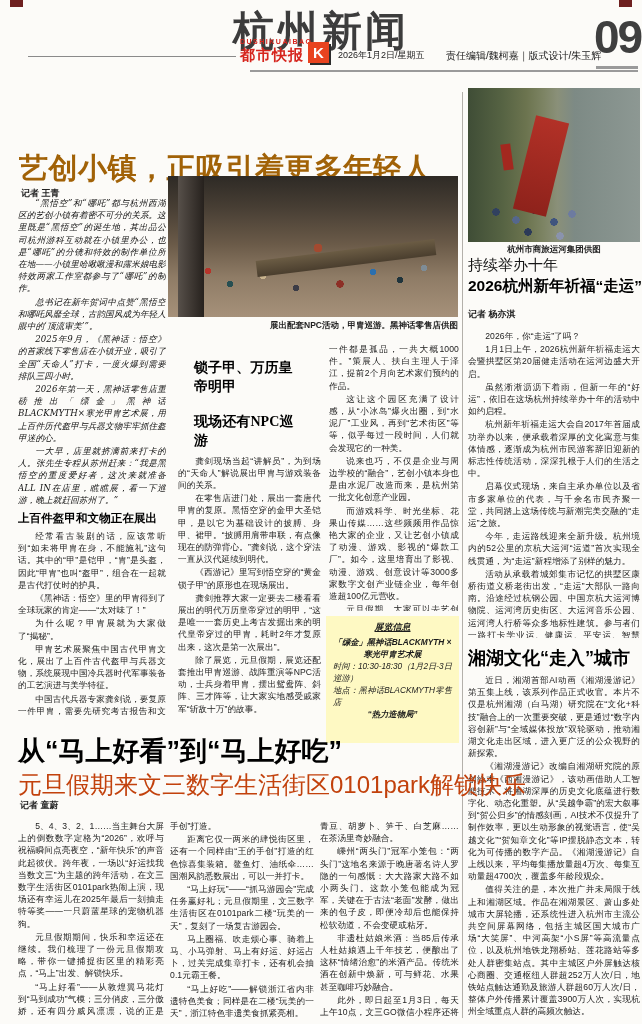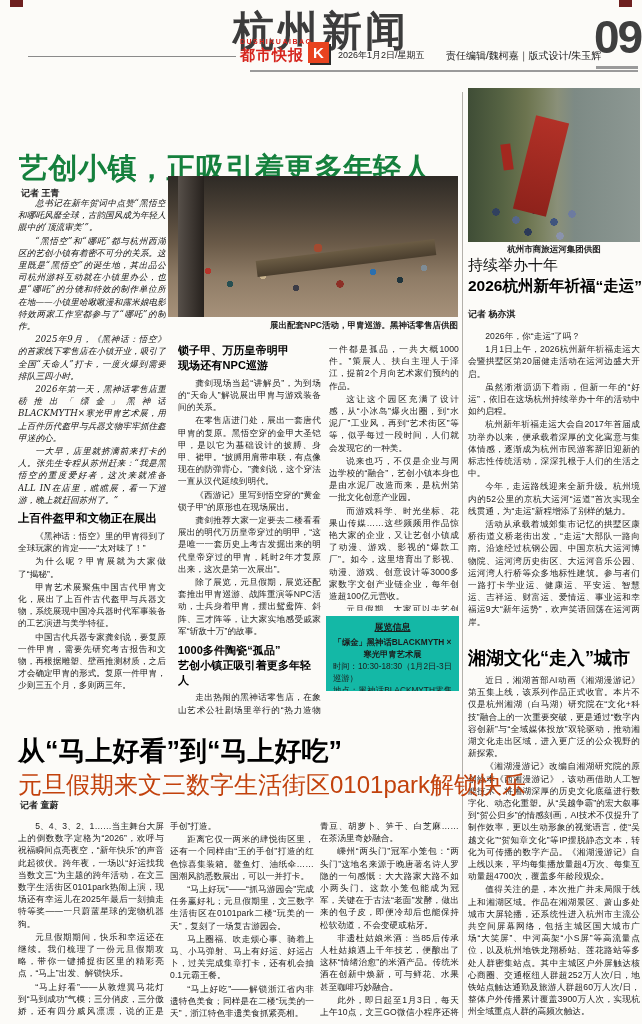--- a/index.html
+++ b/index.html
@@ -17,21 +17,21 @@
         font-weight:bold;font-size:15px;text-align:center;line-height:21px;
         box-shadow:2px 2px 0 #2b2b2b;}
   .dateline{left:338px;top:49px;font-size:9px;color:#222;}
   .credits{left:446px;top:49px;font-size:10px;color:#222;}
   .rule-bottom{left:250px;top:70px;width:388px;height:2px;background:#9a9a9a;}
   .page-num{left:594px;top:10px;font-size:46px;font-weight:800;color:#3f3f3f;letter-spacing:-2px;
         font-family:"Liberation Sans",sans-serif;}
   .pn-bar{left:596px;top:66px;width:42px;height:3px;background:#9a9a9a;}
 
   .kicker{left:19px;font-size:24px;font-weight:500;color:#161616;letter-spacing:0.5px;white-space:nowrap;}
-  .main-headline{left:19px;top:149px;font-size:29px;font-weight:800;color:#15803d;letter-spacing:0.5px;white-space:nowrap;}
+  .main-headline{left:19px;top:149px;font-size:29px;font-weight:800;color:#a16207;letter-spacing:0.5px;white-space:nowrap;}
   .byline{font-size:9px;font-weight:bold;color:#222;}
 
   .photo{overflow:hidden;}
   .photo-main{left:168px;top:176px;width:290px;height:141px;
      background:
        radial-gradient(circle 5px at 40px 95px,#b5342a 0 60%,transparent 65%),
        radial-gradient(circle 5px at 62px 108px,#274f52 0 60%,transparent 65%),
        radial-gradient(circle 5px at 95px 100px,#c9b48e 0 60%,transparent 65%),
        radial-gradient(circle 5px at 128px 112px,#3c3c46 0 60%,transparent 65%),
        radial-gradient(circle 5px at 205px 96px,#2b6fae 0 60%,transparent 65%),
@@ -53,25 +53,25 @@
        radial-gradient(circle 6px at 92px 148px,#8a93ad 0 60%,transparent 65%),
        linear-gradient(90deg,#3f4d36 0%,#566343 20%,#6c744f 34%,#7d8464 44%,#8a9079 52%,#7d8a85 62%,#8d9893 100%);}
   .banner-strip{left:56px;top:30px;width:34px;height:96px;background:linear-gradient(180deg,#b23127,#8e221b);transform:rotate(14deg);}
   .banner-flag{left:34px;top:56px;width:10px;height:26px;background:#a3281f;transform:rotate(-8deg);}
 
   .caption{font-size:8.5px;font-weight:bold;color:#222;text-align:right;}
 
   .body-col{font-size:8.6px;line-height:1.42;letter-spacing:0.1px;overflow:hidden;}
   .script-intro p{font-family:"DejaVu Serif",serif;font-style:italic;color:#111;}
   .colhead{font-weight:bold;font-size:11.5px;line-height:1.3;color:#000;margin:5px 0 4px;text-align:left;}
-  .colhead2{font-weight:bold;font-size:11px;line-height:1.35;color:#000;margin:0;}
+  .colhead2{font-weight:bold;font-size:14px;line-height:1.35;color:#000;margin:16px;font-family:Liberation Serif, serif;}
   .first-no-indent p:first-child{text-indent:0;}
 
-  .infobox{left:326px;top:616px;width:133px;height:75px;background:#14b8a6;padding:5px 7px;box-sizing:border-box;
-     font-size:8.3px;line-height:1.45;overflow:hidden;}
+  .infobox{left:326px;top:616px;width:133px;height:127px;background:#fef9c3;padding:5px 7px;box-sizing:border-box;
+     font-size:8.3px;line-height:1.45;overflow:hidden;font-style:italic;}
   .infobox .ib-title{text-align:center;font-weight:bold;text-decoration:underline;font-size:9px;margin-bottom:2px;}
   .infobox p{text-indent:0;margin:0;}
   .infobox .ib-center{text-align:center;font-weight:bold;}
 
   .vrule{left:462px;top:92px;width:1px;height:926px;background:#b3b0aa;}
 
   .right-kicker{left:468px;top:256px;font-size:15px;font-weight:500;color:#161616;}
   .right-headline{left:468px;top:276px;font-size:15.5px;font-weight:800;color:#000;white-space:nowrap;}
   .right-subhead{left:468px;top:646px;font-size:18px;font-weight:800;color:#000;}
 
@@ -100,28 +100,29 @@
   <div class="abs byline" style="left:21px;top:187px;">记者 王青</div>
 
   <div class="abs photo photo-main">
     <div class="abs photo-pillar"></div>
     <div class="abs photo-table"></div>
   </div>
   <div class="abs caption" style="left:168px;top:320px;width:290px;">展出配套NPC活动，甲胄巡游。黑神话零售店供图</div>
 
   <div class="abs body-col" style="left:18px;top:197px;width:148px;height:518px;">
     <div class="script-intro">
+        <p>“黑悟空”和“哪吒”都与杭州西湖区的艺创小镇有着密不可分的关系。这里既是“黑悟空”的诞生地，其出品公司杭州游科互动就在小镇里办公，也是“哪吒”的分镜和特效的制作单位所在地——小镇里哈啾啾漫和露米娘电影特效两家工作室都参与了“哪吒”的制作。</p>
         <p>总书记在新年贺词中点赞“黑悟空和哪吒风靡全球，古韵国风成为年轻人眼中的‘顶流审美’”。</p>
-        <p>“黑悟空”和“哪吒”都与杭州西湖区的艺创小镇有着密不可分的关系。这里既是“黑悟空”的诞生地，其出品公司杭州游科互动就在小镇里办公，也是“哪吒”的分镜和特效的制作单位所在地——小镇里哈啾啾漫和露米娘电影特效两家工作室都参与了“哪吒”的制作。</p>
         <p>2025年9月，《黑神话：悟空》的首家线下零售店在小镇开业，吸引了全国“天命人”打卡，一度火爆到需要排队三四小时。</p>
         <p>2026年第一天，黑神话零售店重磅推出「缥金」黑神话BLACKMYTH×寒光甲胄艺术展，用上百件历代盔甲与兵器文物牢牢抓住盔甲迷的心。</p>
         <p>一大早，店里就挤满前来打卡的人。张先生专程从苏州赶来：“我是黑悟空的重度爱好者，这次来就准备ALL IN在店里，瞧瞧展，看一下巡游，晚上就赶回苏州了。”</p>
       </div>
     <div class="colhead">上百件盔甲和文物正在展出</div>
     <div>
+        <p>经常看古装剧的话，应该常听到“如未将甲胄在身，不能施礼”这句话。其中的“甲”是铠甲，“胄”是头盔，因此“甲胄”也叫“盔甲”，组合在一起就是古代打仗时的护具。</p>
         <p>《黑神话：悟空》里的甲胄得到了全球玩家的肯定——“太对味了！”</p>
         <p>为什么呢？甲胄展就为大家做了“揭秘”。</p>
         <p>甲胄艺术展聚焦中国古代甲胄文化，展出了上百件古代盔甲与兵器文物，系统展现中国冷兵器时代军事装备的工艺演进与美学特征。</p>
         <p>中国古代兵器专家龚剑说，要复原一件甲胄，需要先研究考古报告和文物，再根据雕塑、壁画推测材质，之后才会确定甲胄的形式。复原一件甲胄，少则三五个月，多则两三年。</p>
       </div>
   </div>
 
   <div class="abs body-col" style="left:178px;top:343px;width:143px;height:372px;">
     <div class="colhead2">锁子甲、万历皇帝明甲</div>
     <div class="colhead2" style="margin-bottom:4px;">现场还有NPC巡游</div>
@@ -168,20 +169,21 @@
   <div class="abs caption" style="left:468px;top:244px;width:172px;text-align:center;">杭州市商旅运河集团供图</div>
   <div class="abs right-kicker">持续举办十年</div>
   <div class="abs right-headline">2026杭州新年祈福“走运”</div>
   <div class="abs byline" style="left:468px;top:308px;">记者 杨亦淇</div>
   <div class="abs body-col" style="left:468px;top:330px;width:172px;height:308px;">
     <div>
         <p>2026年，你“走运”了吗？</p>
         <p>1月1日上午，2026杭州新年祈福走运大会暨拱墅区第20届健走活动在运河边盛大开启。</p>
         <p>虽然淅淅沥沥下着雨，但新一年的“好运”，依旧在这场杭州持续举办十年的活动中如约启程。</p>
         <p>杭州新年祈福走运大会自2017年首届成功举办以来，便承载着深厚的文化寓意与集体情感，逐渐成为杭州市民游客辞旧迎新的标志性传统活动，深深扎根于人们的生活之中。</p>
+        <p>启幕仪式现场，来自主承办单位以及省市多家单位的代表，与千余名市民齐聚一堂，共同踏上这场传统与新潮完美交融的“走运”之旅。</p>
         <p>今年，走运路线迎来全新升级。杭州境内的52公里的京杭大运河“运道”首次实现全线贯通，为“走运”新程增添了别样的魅力。</p>
         <p>活动从承载着城郊集市记忆的拱墅区康桥街道义桥老街出发，“走运”大部队一路向南。沿途经过杭钢公园、中国京杭大运河博物院、运河湾历史街区、大运河音乐公园、运河湾人行桥等众多地标性建筑。参与者们一路打卡学业运、健康运、平安运、智慧运、吉祥运、财富运、爱情运、事业运和幸福运9大“新年运势”，欢声笑语回荡在运河两岸。</p>
       </div>
   </div>
   <div class="abs right-subhead">湘湖文化“走入”城市</div>
   <div class="abs body-col" style="left:468px;top:674px;width:172px;height:344px;">
     <div>
         <p>近日，湘湖首部AI动画《湘湖漫游记》第五集上线，该系列作品正式收官。本片不仅是杭州湘湖（白马湖）研究院在“文化+科技”融合上的一次重要突破，更是通过“数字内容创新”与“全域媒体投放”双轮驱动，推动湘湖文化走出区域，进入更广泛的公众视野的新探索。</p>
         <p>《湘湖漫游记》改编自湘湖研究院的原创绘本《西湘漫游记》，该动画借助人工智能技术，将湘湖深厚的历史文化底蕴进行数字化、动态化重塑。从“吴越争霸”的宏大叙事到“贺公归乡”的情感刻画，AI技术不仅提升了制作效率，更以生动形象的视觉语言，使“吴越文化”“贺知章文化”等IP摆脱静态文本，转化为可传播的数字产品。《湘湖漫游记》自上线以来，平均每集播放量超4万次、每集互动量超4700次，覆盖多年龄段观众。</p>
         <p>值得关注的是，本次推广并未局限于线上和湘湖区域。作品在湘湖景区、萧山多处城市大屏轮播，还系统性进入杭州市主流公共空间屏幕网络，包括主城区国大城市广场“大笑屏”、中河高架“小S屏”等高流量点位，以及杭州地铁龙翔桥站、莲花路站等多处人群密集站点。其中主城区户外屏触达核心商圈、交通枢纽人群超252万人次/日，地铁站点触达通勤及旅游人群超60万人次/日，整体户外传播累计覆盖3900万人次，实现杭州全域重点人群的高频次触达。</p>

